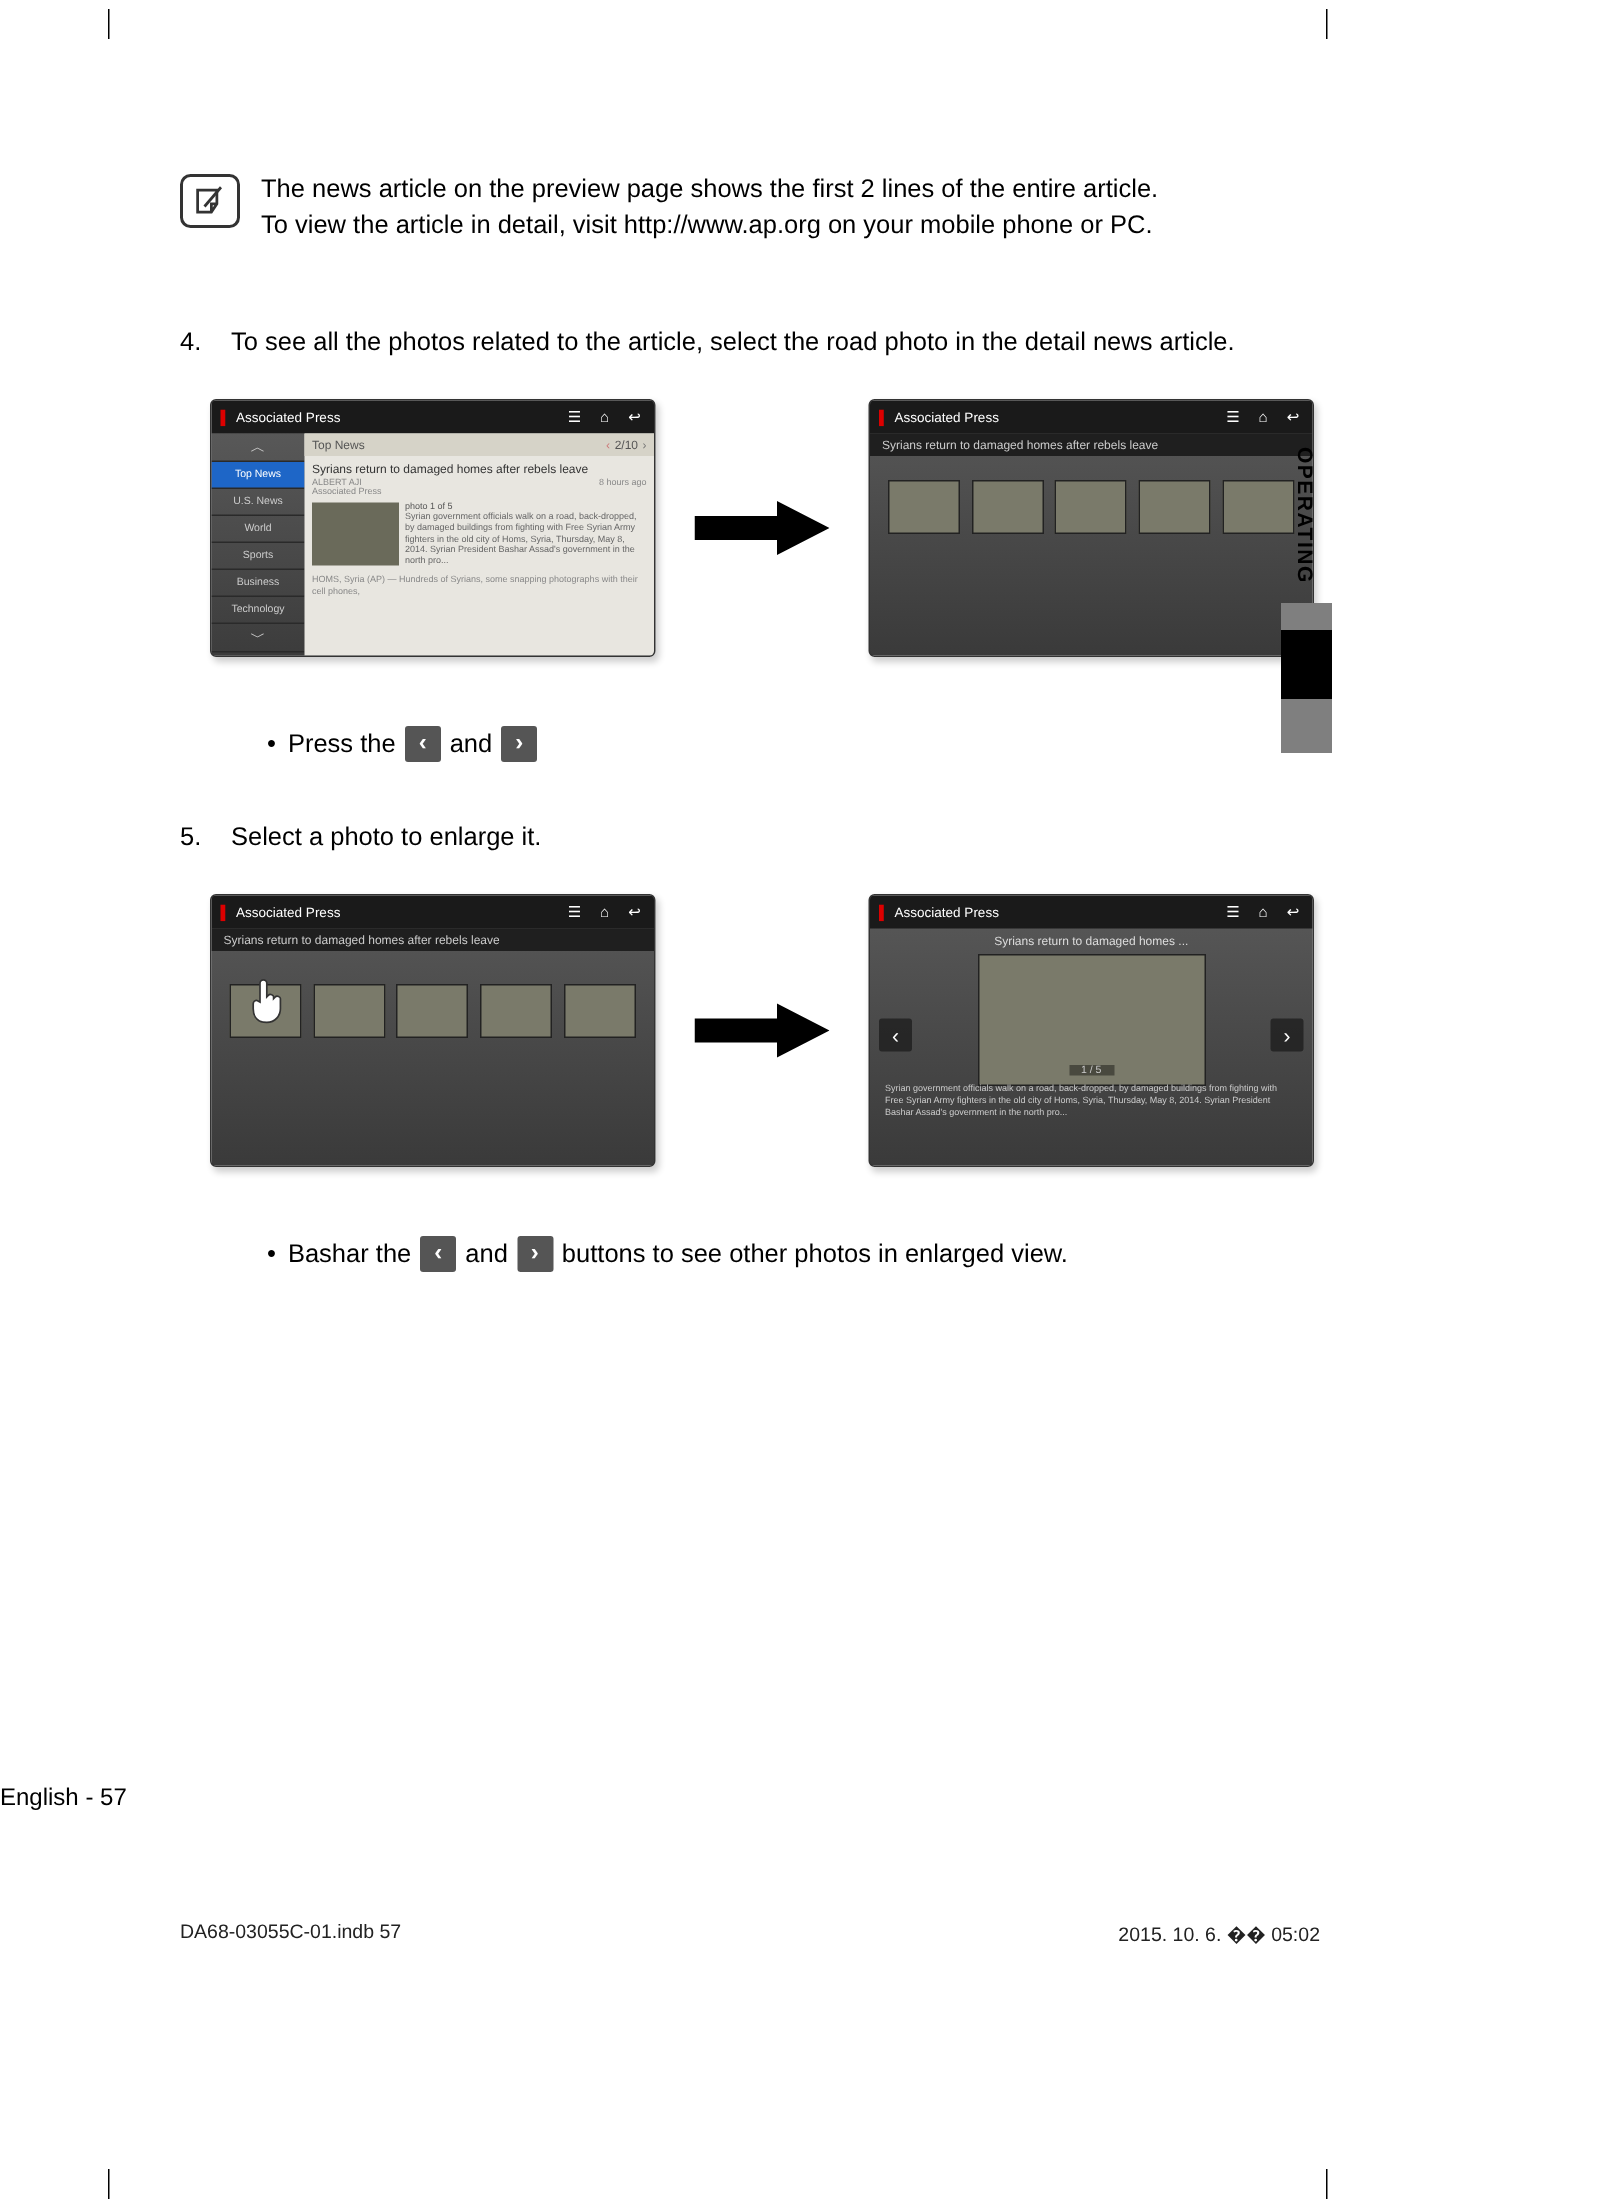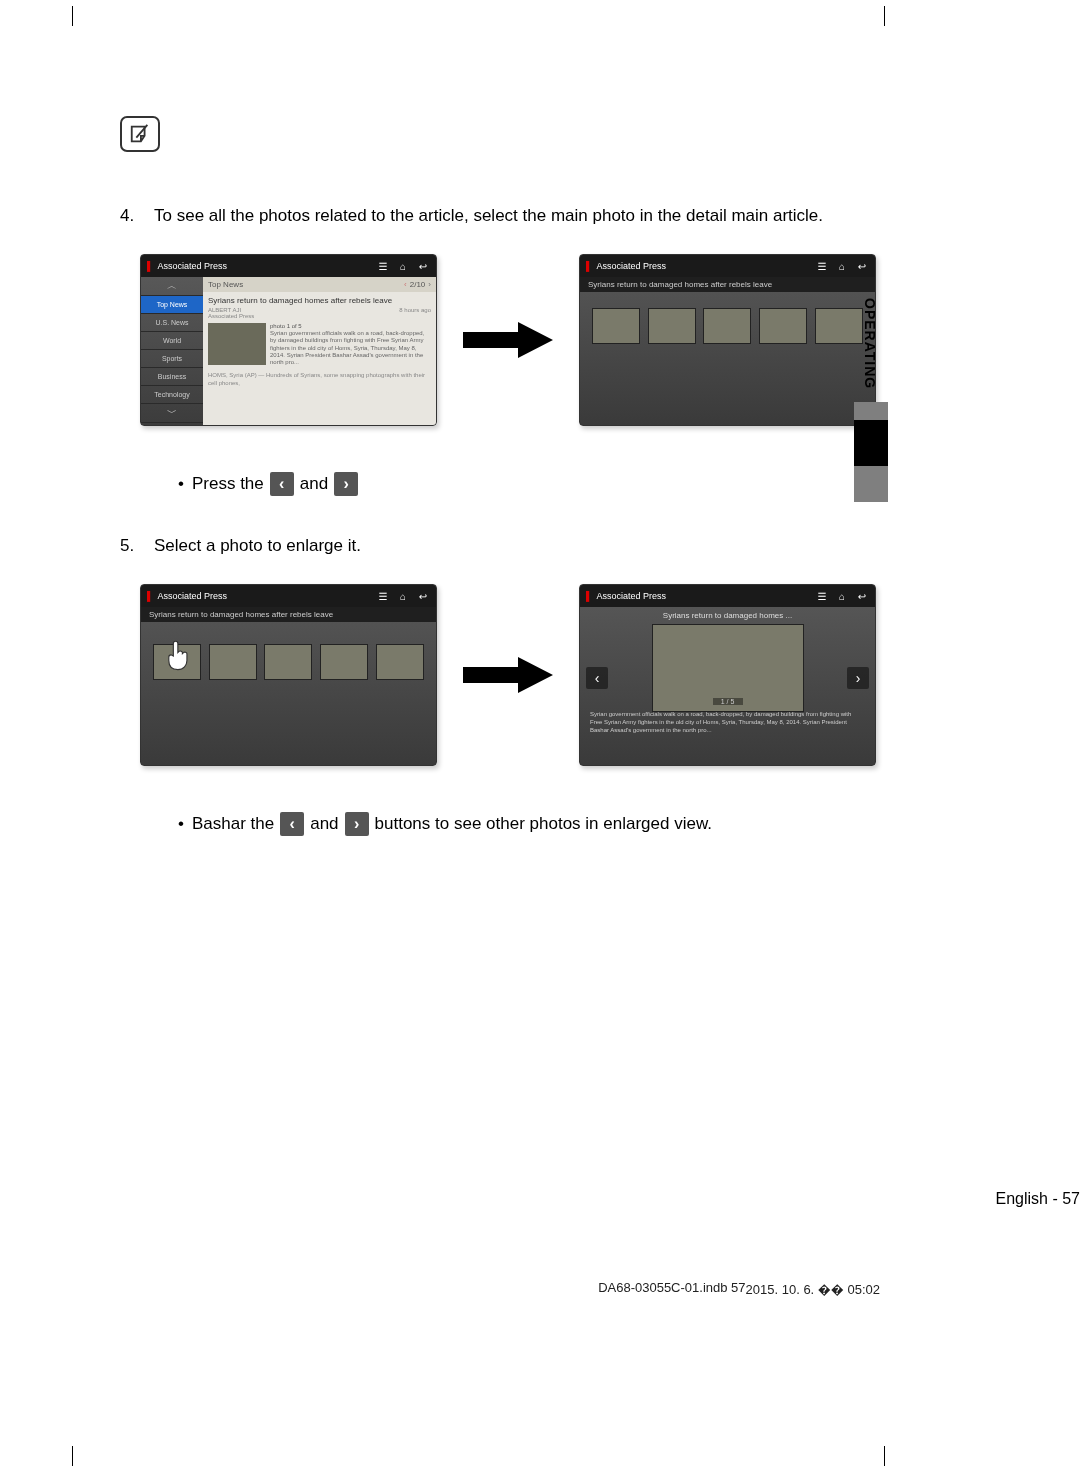--- a/index.html
+++ b/index.html
@@ -59,45 +59,49 @@
   .paneD .pager{font-size:7px;color:#ccc;background:rgba(0,0,0,0.4);width:30px;margin:-12px auto 0;position:relative;top:-2px;}
   .paneD .nav{position:absolute;top:60px;width:22px;height:22px;background:rgba(30,30,30,0.8);color:#fff;display:flex;align-items:center;justify-content:center;border-radius:2px;font-size:14px;}
   .paneD .nav.l{left:6px;} .paneD .nav.r{right:6px;}
   .paneD .captxt{font-size:6px;color:#ccc;text-align:left;padding:4px 10px 6px;line-height:1.3;}
   
   .sidetab{position:absolute;right:192px;top:290px;width:34px;height:300px;}
   .sidetab .lbl{writing-mode:vertical-rl;font-weight:bold;font-size:14px;letter-spacing:1px;position:absolute;left:8px;top:8px;}
   .sidetab .grey{position:absolute;top:112px;left:0;width:34px;height:100px;background:#7f7f7f;}
   .sidetab .blk{position:absolute;top:130px;left:0;width:34px;height:46px;background:#000;}
   
-  .pgfoot{position:absolute;left:0;width:100%;text-align:right;top:1190px;font-size:16px;}
-  .printmeta{position:absolute;left:120px;width:760px;top:1280px;font-size:13px;color:#222;display:flex;justify-content:flex-end;}
+  .pgfoot{position:absolute;left:0;width:100%;text-align:left;top:1190px;font-size:16px;}
+  .printmeta{position:absolute;left:120px;width:760px;top:1280px;font-size:13px;color:#222;display:flex;justify-content:space-between;}
 </style>
 </head>
 <body>
 
 <div class="sheet">
   <div class="trim"></div>
   <div class="trim2"></div>
 
   <div class="page">
 
     <div class="note">
       <div class="note-icon">
         <svg viewBox="0 0 24 24">
             <path d="M3 4 L17 4 L17 14 L13 20 L3 20 Z M13 20 L13 14 L17 14" fill="none" stroke="#333" stroke-width="2"></path>
             <path d="M20 2 L8 16" stroke="#333" stroke-width="2"></path>
           </svg>
       </div>
+      <div class="note-text">
+        <p>The news article on the preview page shows the first 2 lines of the entire article.</p>
+        <p>To view the article in detail, visit http://www.ap.org on your mobile phone or PC.</p>
+      </div>
     </div>
 
     <div class="step">
       <div class="hang">
         <div class="num">4.</div>
-        <div>To see all the photos related to the article, select the main photo in the detail main article.</div>
+        <div>To see all the photos related to the article, select the road photo in the detail news article.</div>
       </div>
     </div>
 
     <div class="figpair" style="margin-left:20px">
       <div class="pane paneA">
         <div class="tbar">
           <div><span class="brand">▌</span><span>Associated Press</span></div>
           <div class="icons">
             <span>☰</span>
             <span>⌂</span>

